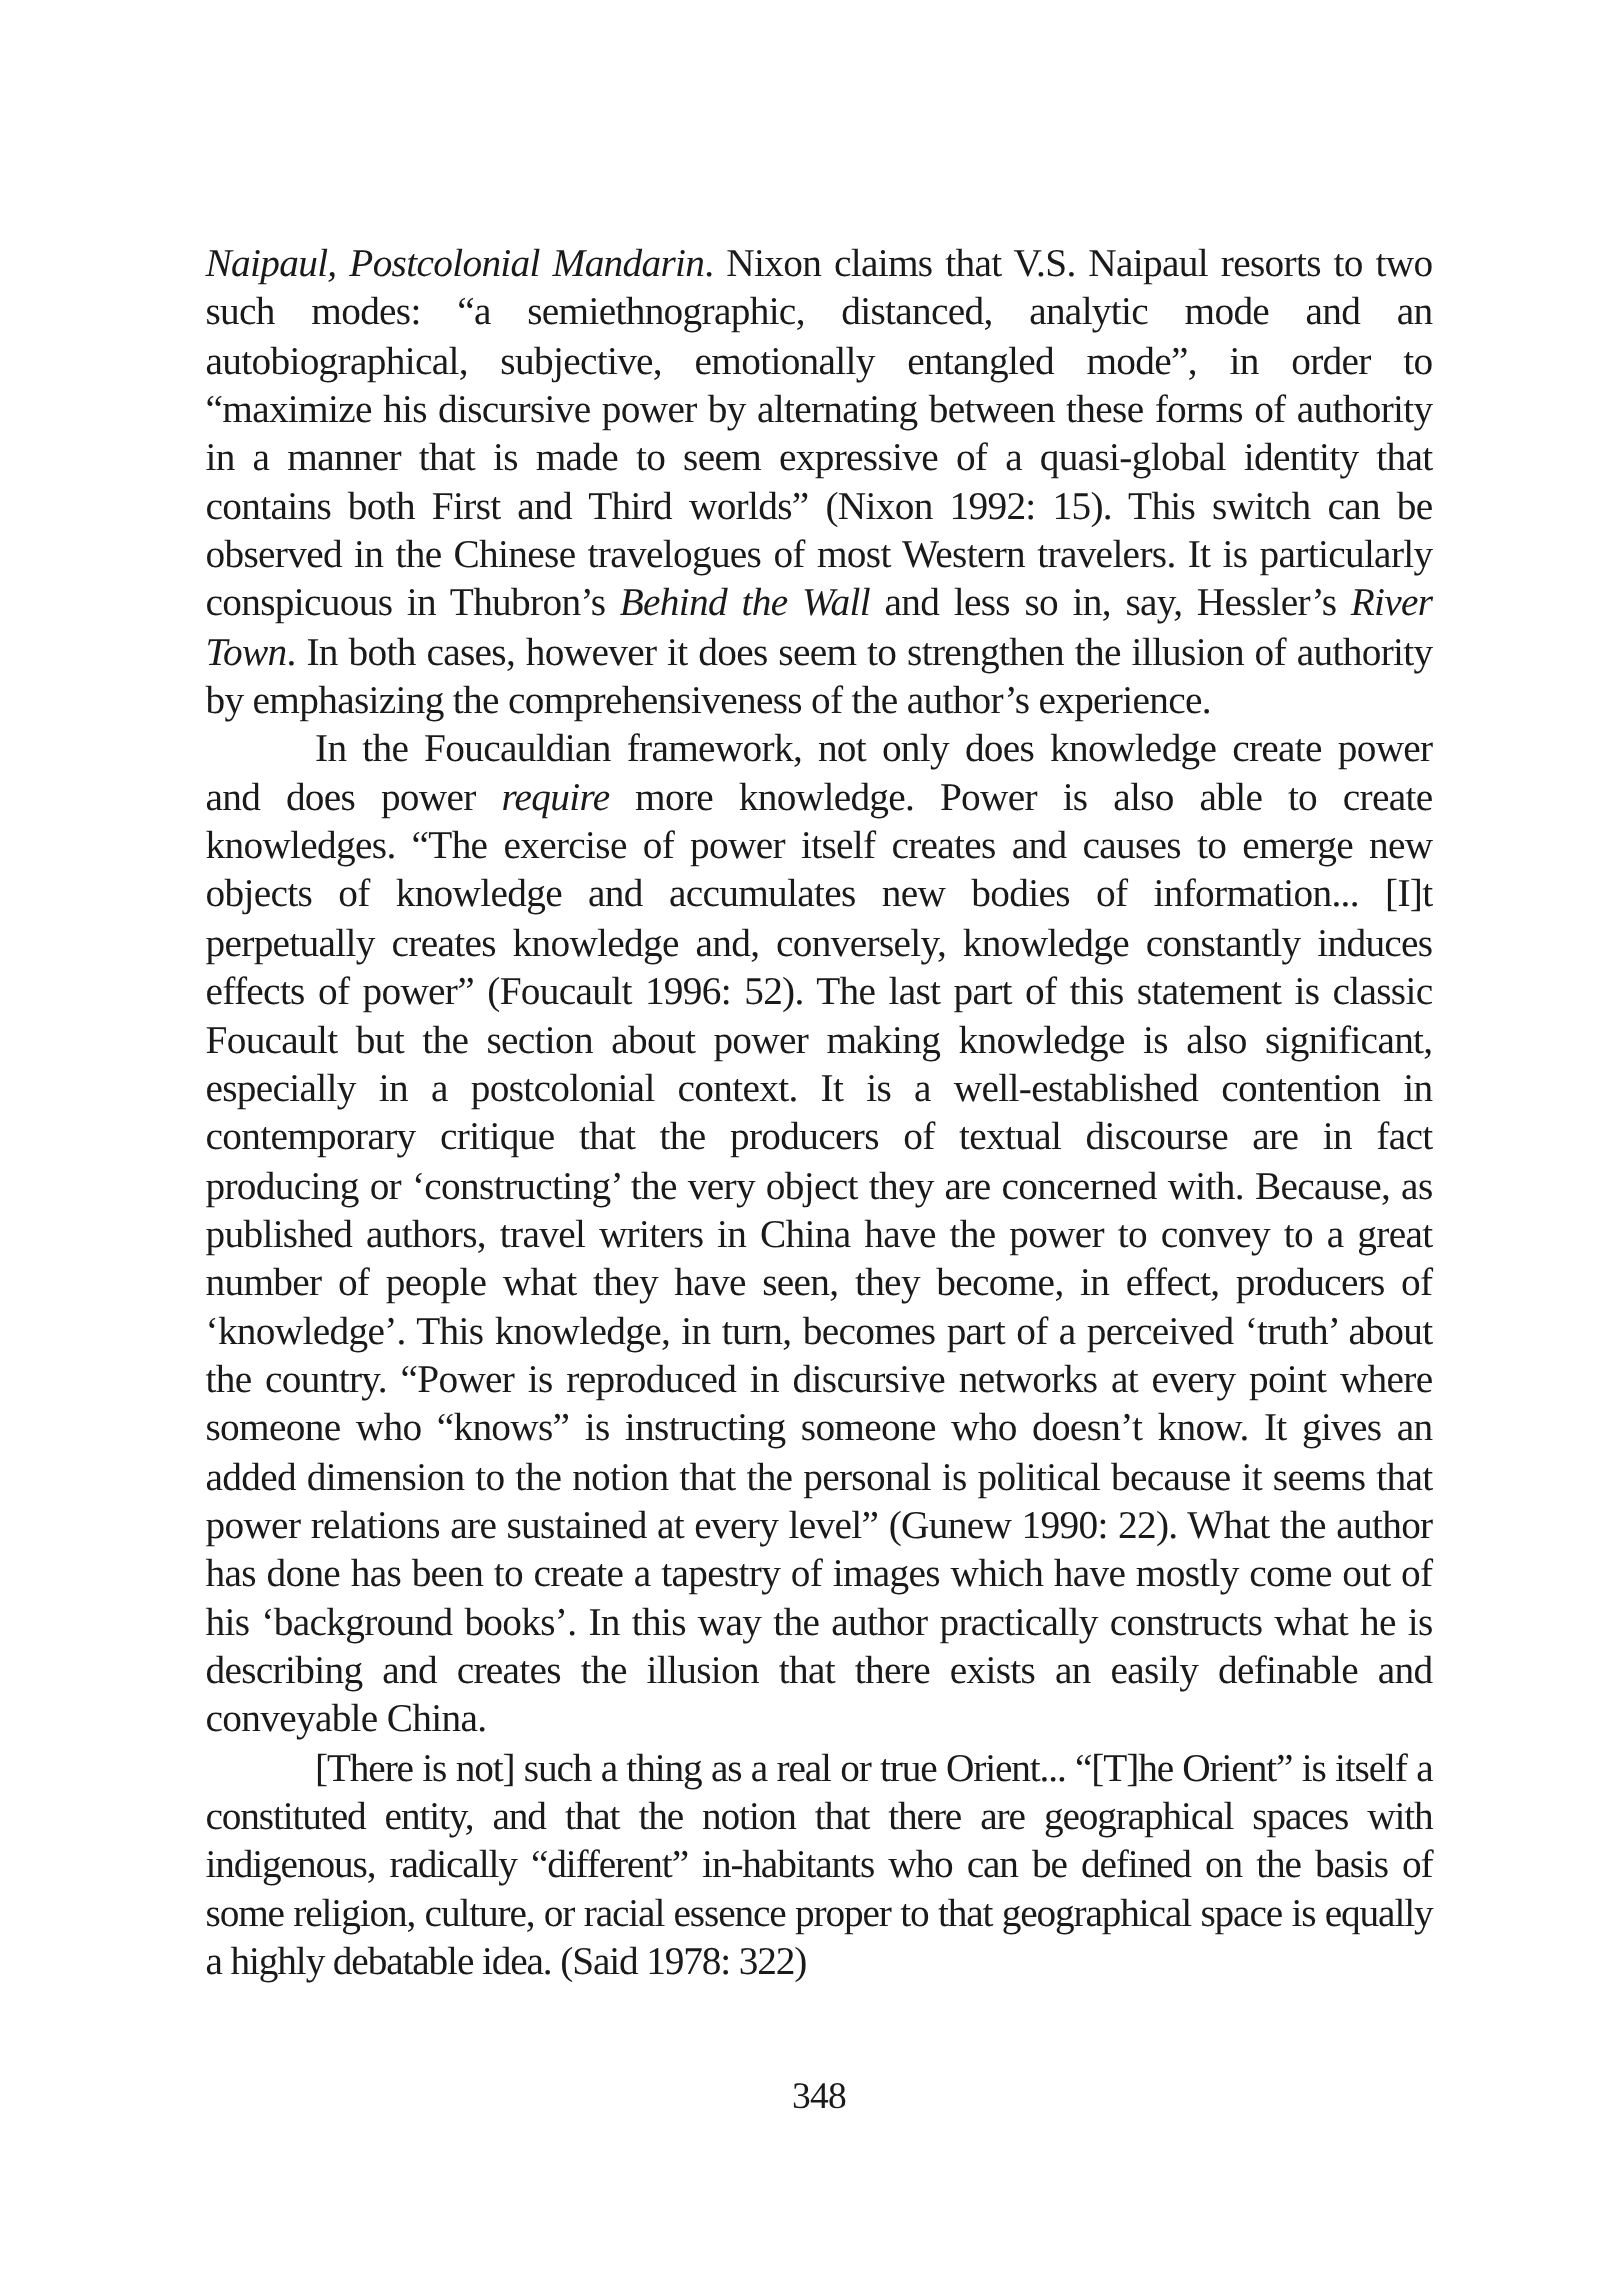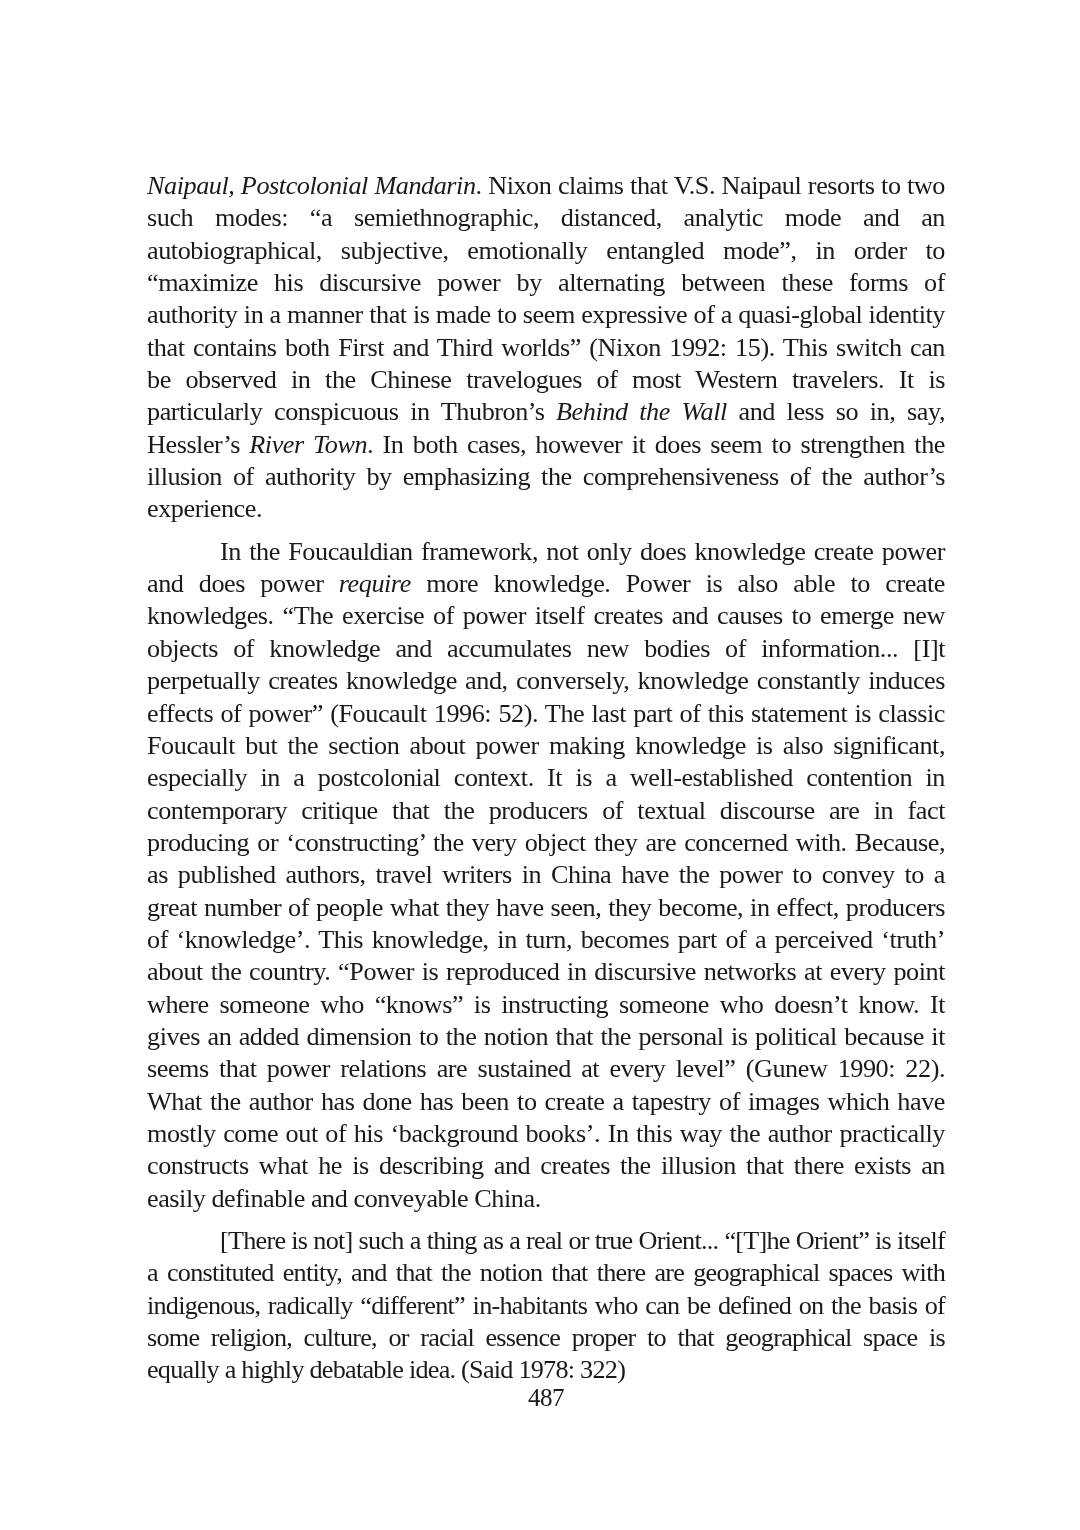--- a/index.html
+++ b/index.html
@@ -15,21 +15,21 @@
       color: #1a1a1a;
       font-family: "Liberation Serif", "DejaVu Serif", serif;
     }
     .page {
       position: absolute;
       left: 137px;
       top: 160px;
       width: 818px;
     }
     .para {
-      margin: 10px;
+      margin: 0;
       font-size: 26.2px;
       line-height: 32.35px;
       text-align: justify;
       letter-spacing: -0.45px;
       word-spacing: 0px;
       hyphens: none;
     }
     .indent {
       text-indent: 73px;
     }
@@ -52,13 +52,13 @@
   </style>
 </head>
 <body>
 
 <div class="page">
   <p class="para"><i>Naipaul, Postcolonial Mandarin</i><span>. Nixon claims that V.S. Naipaul resorts to two such modes: “a semiethnographic, distanced, analytic mode and an autobiographical, subjective, emotionally entangled mode”, in order to “maximize his discursive power by alternating between these forms of authority in a manner that is made to seem expressive of a quasi-global identity that contains both First and Third worlds” (Nixon 1992: 15). This switch can be observed in the Chinese travelogues of most Western travelers. It is particularly conspicuous in Thubron’s </span><i>Behind the Wall</i><span> and less so in, say, Hessler’s </span><i>River Town</i><span>. In both cases, however it does seem to strengthen the illusion of authority by emphasizing the comprehensiveness of the author’s experience.</span></p>
   <p class="para indent"><span>In the Foucauldian framework, not only does knowledge create power and does power </span><i>require</i><span> more knowledge. Power is also able to </span><b>create</b><span> knowledges. “The exercise of power itself creates and causes to emerge new objects of knowledge and accumulates new bodies of information... [I]t perpetually creates knowledge and, conversely, knowledge constantly induces effects of power” (Foucault 1996: 52). The last part of this statement is classic Foucault but the section about power </span><b>making</b><span> knowledge is also significant, especially in a postcolonial context. It is a well-established contention in contemporary critique that the producers of textual discourse are in fact producing or ‘constructing’ the very object they are concerned with. Because, as published authors, travel writers in China have the power to convey to a great number of people what they have seen, they become, in effect, producers of ‘knowledge’. This knowledge, in turn, becomes part of a perceived ‘truth’ about the country. “Power is reproduced in discursive networks at every point where someone who “knows” is instructing someone who doesn’t know. It gives an added dimension to the notion that the personal is political because it seems that power relations are sustained at every level” (Gunew 1990: 22). What the author has done has been to create a tapestry of images which have mostly come out of his ‘background books’. In this way the author practically constructs what he is describing and creates the illusion that there exists an easily definable and conveyable China.</span></p>
   <p class="para indent quote"><span>[There is not] such a thing as a real or true Orient... “[T]he Orient” is itself a constituted entity, and that the notion that there are geographical spaces with indigenous, radically “different” in-habitants who can be defined on the basis of some religion, culture, or racial essence proper to that geographical space is equally a highly debatable idea. (Said 1978: 322)</span></p>
 </div>
 
-<div class="page-number">487</div>
+<div class="page-number">348</div>
 
 </body></html>

